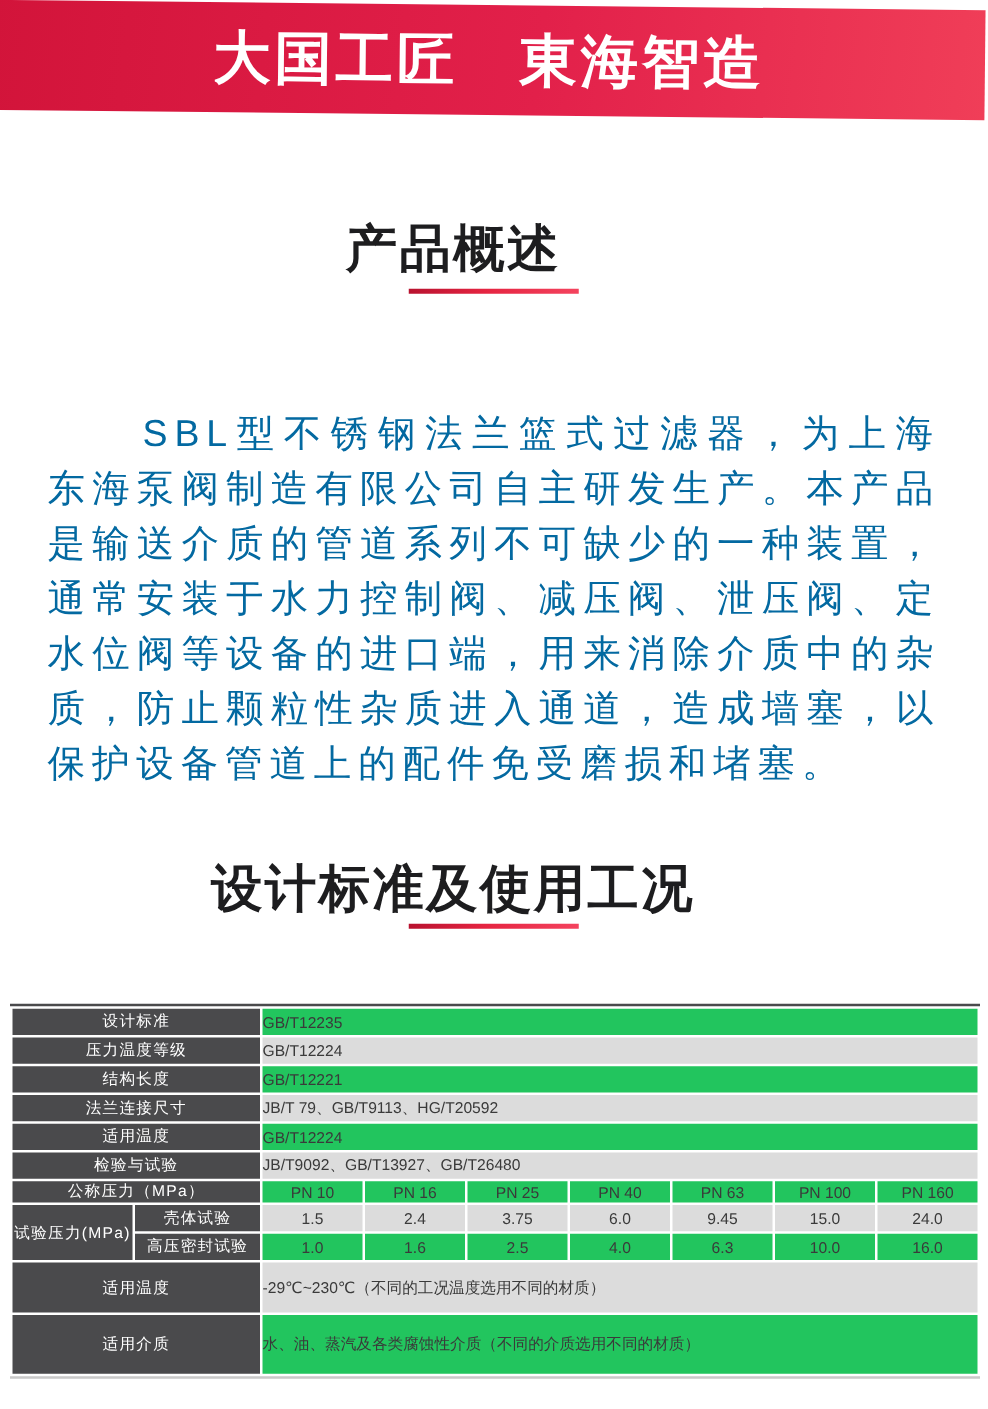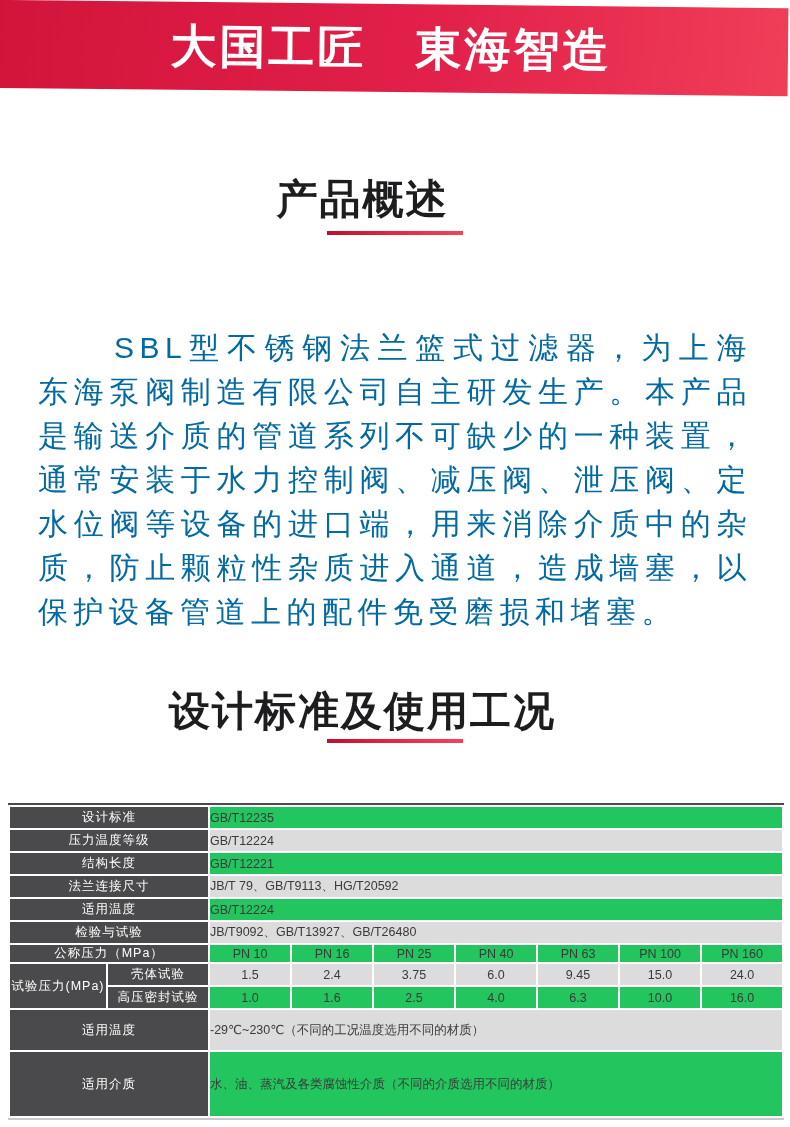--- a/index.html
+++ b/index.html
@@ -51,21 +51,21 @@
     padding:0;font-weight:normal;font-size:12.5px;overflow:hidden;
   }
   table.spec th{
     background:#4a4a4c;color:#ffffff;text-align:center;
     letter-spacing:1px;
   }
   table.spec td{color:#3a3a3a;background:#22c55e;}
   tr.h21 th,tr.h21 td{height:21px;}
   tr.h26 th,tr.h26 td{height:16px;}
   tr.h50 th,tr.h50 td{height:40px;}
-  tr.h57 th,tr.h57 td{height:64px;}
+  tr.h57 th,tr.h57 td{height:47px;}
   td.left{text-align:left;padding-left:25px;}
   td.c{text-align:center;}
   tr.gray td{background:#dcdcdc;}
 </style>
 </head>
 <body>
 
 <div class="banner">
   <div class="banner-title">大国工匠　東海智造</div>
 </div>

